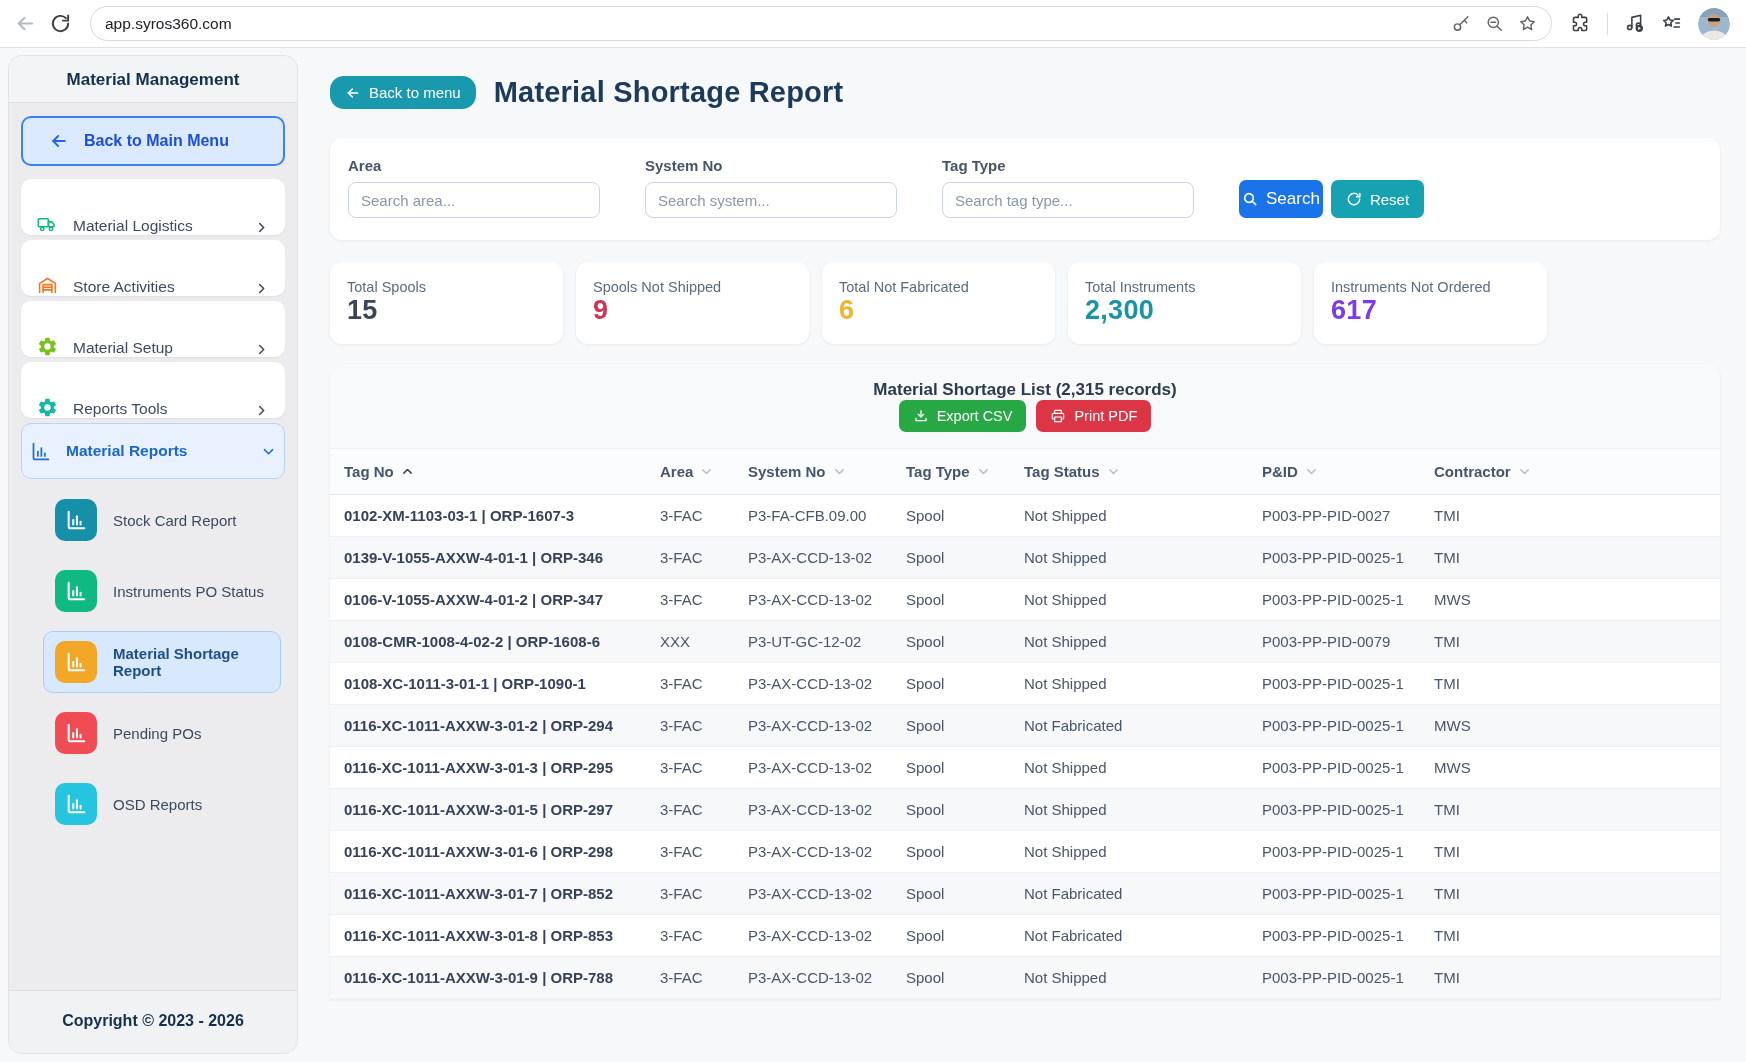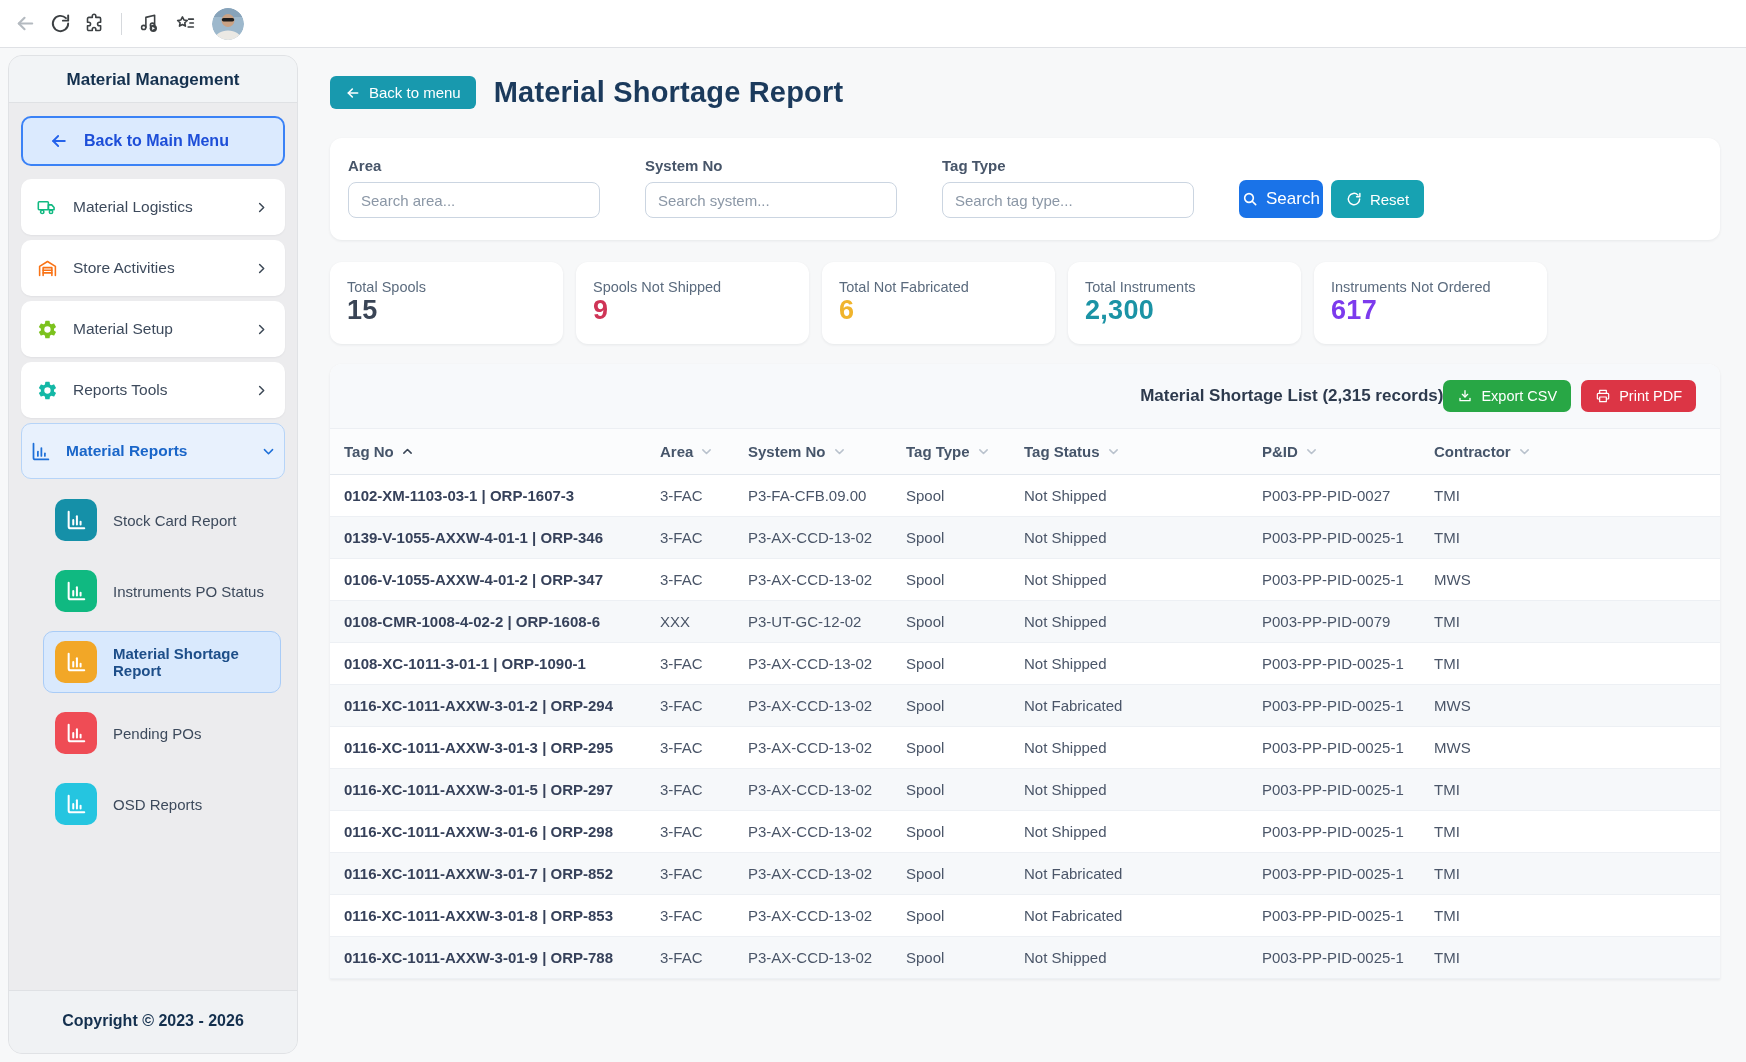--- a/index.html
+++ b/index.html
@@ -46,21 +46,21 @@
   }
   .side-body { flex:1; padding:13px 12px 0; overflow:hidden; display:flex; flex-direction:column; }
   .btn-back-main {
     display:flex; align-items:center; gap:15px; width:100%;
     background:#dbeafe; border:2px solid #3b82f6; border-radius:10px;
     padding:13px 26px; cursor:pointer; margin-bottom:13px;
     font-family:inherit; font-size:16px; font-weight:bold; color:#1d4ed8;
   }
   .btn-back-main .ico { width:20px; height:20px; color:#2563eb; }
   .menu-item {
-    display:flex; align-items:center; gap:15px; background:#ffffff; border-radius:10px;
+    display:flex; align-items:flex-end; gap:15px; background:#ffffff; border-radius:10px;
     height:56px; padding:0 16px; margin-bottom:5px; cursor:pointer;
     font-size:15.5px; color:#3d4a5c; box-shadow:0 1px 2px rgba(15,23,42,.05);
   }
   .menu-item .i22 { width:21px; height:21px; }
   .m-label { flex:1; }
   .chev { width:15px; height:15px; color:#3c4856; }
   .reports-head {
     display:flex; align-items:center; gap:15px; border-radius:10px;
     height:56px; padding:0 8px; margin-bottom:10px; cursor:pointer;
     background:#e8f1fd; border:1.5px solid #b6d4f8;
@@ -83,21 +83,21 @@
     border-top:1px solid #dfe1e4; background:#f0f2f4; text-align:center;
     padding:21px 0 23px; font-size:16px; font-weight:bold; color:#14304e;
   }
 
   
   .main { flex:1; padding:28px 26px 0; overflow:hidden; }
   .page-head { display:flex; align-items:center; gap:18px; margin-bottom:29px; }
   .btn { display:inline-flex; align-items:center; gap:8px; border:none; border-radius:7px;
          color:#fff; cursor:pointer; font-family:inherit; }
   .btn .ico { width:16px; height:16px; }
-  .btn-backmenu { background:#1899ae; font-size:15px; padding:8px 15px; border-radius:6px; }
+  .btn-backmenu { background:#1899ae; font-size:15px; padding:8px 15px; border-radius:14px; }
   .page-title { margin:0; font-size:29px; font-weight:bold; color:#1b3a5c; letter-spacing:.2px; }
 
   .filter-card {
     background:#fff; border-radius:12px; box-shadow:0 1px 3px rgba(15,23,42,.07);
     padding:19px 18px 22px; display:flex; gap:45px; align-items:flex-end; margin-bottom:22px;
   }
   .f-field { width:252px; }
   .f-label { display:block; font-size:15px; font-weight:600; color:#475569; margin-bottom:8px; }
   .f-input {
     width:100%; height:36px; border:1px solid #cbd5e1; border-radius:8px;
@@ -114,22 +114,22 @@
     box-shadow:0 1px 3px rgba(15,23,42,.07);
   }
   .stat-label { font-size:14.5px; color:#5b6b7e; }
   .stat-value { font-size:27px; font-weight:bold; letter-spacing:.3px; }
 
   .table-card {
     background:#fff; border-radius:12px 12px 0 0; box-shadow:0 1px 3px rgba(15,23,42,.07);
     overflow:hidden;
   }
   .table-head {
-    display:flex; align-items:center; justify-content:flex-end;
-    padding:16px 24px; background:#f7f9fb; border-bottom:1px solid #eceff3;
+    display:flex; align-items:center; justify-content:space-between;
+    padding:16px 24px; background:#f7f9fb; border-bottom:1px solid #eceff3;flex-direction:column;
   }
   .table-title { font-size:17px; font-weight:bold; color:#2d3a4d; }
   .table-actions { display:flex; gap:10px; }
   .btn-export { background:#28a745; font-size:14.5px; padding:8px 14px; }
   .btn-print  { background:#dc3545; font-size:14.5px; padding:8px 14px; }
 
   table { width:100%; border-collapse:collapse; table-layout:fixed; }
   thead th {
     text-align:left; font-size:15px; font-weight:600; color:#46556a;
     padding:14px 10px; background:#fbfcfd; border-bottom:1px solid #e3e8ee;
@@ -154,20 +154,42 @@
         <path d="M19 12H5"></path>
         <path d="M11 18l-6-6 6-6"></path>
       </svg>
   </span>
   <span class="ico nav-ico">
     <svg viewBox="0 0 24 24" fill="none" stroke="currentColor" stroke-width="2" stroke-linecap="round" stroke-linejoin="round">
         <path d="M20 12a8 8 0 1 1-2.3-5.6"></path>
         <path d="M20 3.5V9h-5.5"></path>
       </svg>
   </span>
+  <div class="url-pill">
+    <span class="url-text">app.syros360.com</span>
+    <span class="ico pill-ico">
+      <svg viewBox="0 0 24 24" fill="none" stroke="currentColor" stroke-width="1.8" stroke-linecap="round" stroke-linejoin="round">
+          <circle cx="7" cy="16.5" r="4"></circle>
+          <path d="M9.8 13.7L20 3.5"></path>
+          <path d="M15.5 8l3 3"></path>
+        </svg>
+    </span>
+    <span class="ico pill-ico">
+      <svg viewBox="0 0 24 24" fill="none" stroke="currentColor" stroke-width="1.8" stroke-linecap="round">
+          <circle cx="10.5" cy="10.5" r="6.5"></circle>
+          <path d="M20.5 20.5l-4.8-4.8"></path>
+          <path d="M7.5 10.5h6"></path>
+        </svg>
+    </span>
+    <span class="ico pill-ico">
+      <svg viewBox="0 0 24 24" fill="none" stroke="currentColor" stroke-width="1.8" stroke-linejoin="round">
+          <path d="M12 3.5l2.6 5.4 5.9.8-4.3 4.1 1.1 5.8-5.3-2.9-5.3 2.9 1.1-5.8L3.5 9.7l5.9-.8z"></path>
+        </svg>
+    </span>
+  </div>
   <div class="chrome-right">
     <span class="ico chrome-ico">
       <svg viewBox="0 0 24 24" fill="none" stroke="currentColor" stroke-width="1.8" stroke-linejoin="round">
           <path d="M9.5 3.5a2 2 0 0 1 4 0V5h4a1.5 1.5 0 0 1 1.5 1.5v4h-1.5a2 2 0 0 0 0 4H19v4a1.5 1.5 0 0 1-1.5 1.5h-4v-1.5a2 2 0 0 0-4 0V20h-4A1.5 1.5 0 0 1 4 18.5v-4h1.5a2 2 0 0 0 0-4H4v-4A1.5 1.5 0 0 1 5.5 5h4z"></path>
         </svg>
     </span>
     <span class="vdivider"></span>
     <span class="ico chrome-ico">
       <svg viewBox="0 0 24 24" fill="none" stroke="currentColor" stroke-width="1.8" stroke-linecap="round" stroke-linejoin="round">
           <path d="M9 16.5V5l10-2.5V14"></path>

